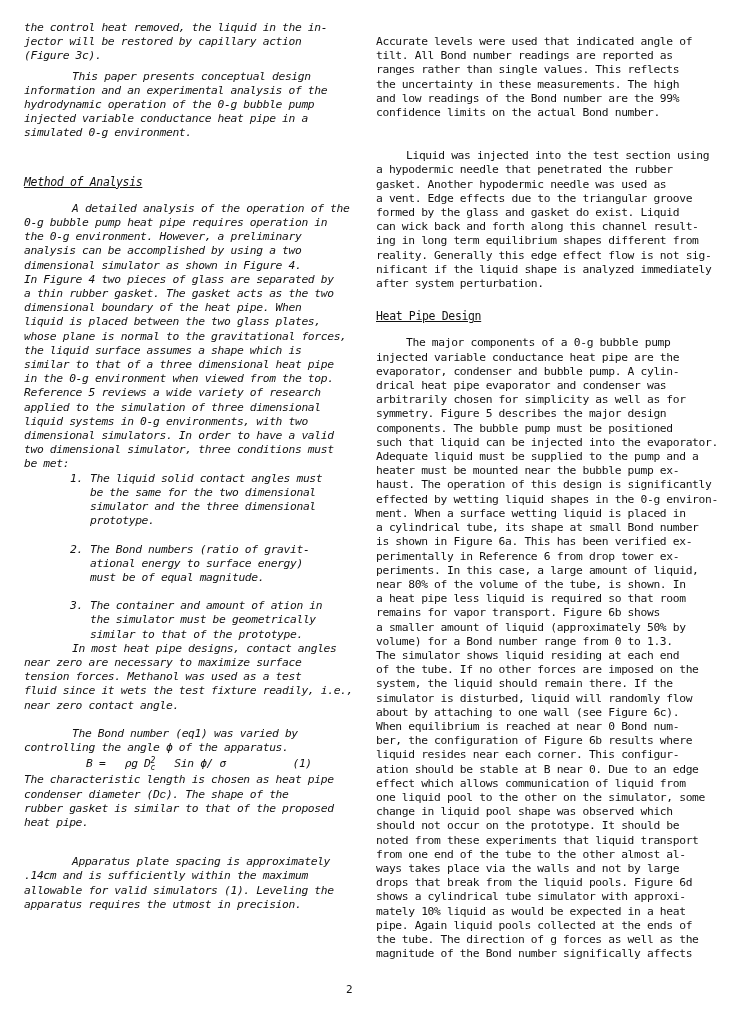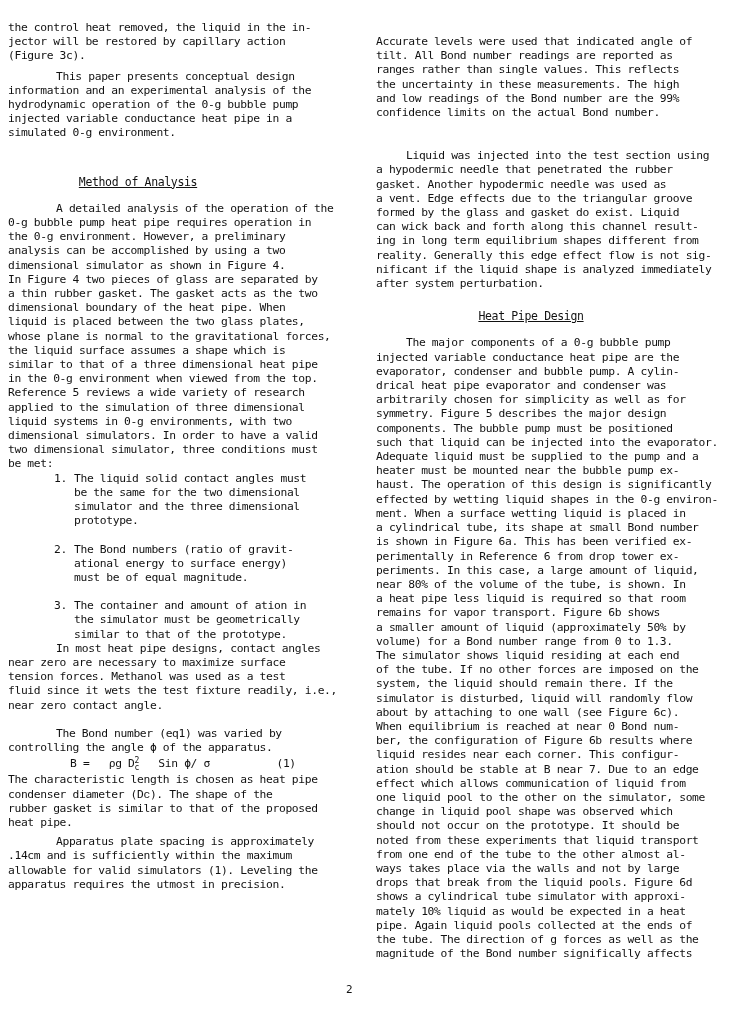--- a/index.html
+++ b/index.html
@@ -1,25 +1,25 @@
 <!DOCTYPE html>
 <html><head>
 <meta charset="utf-8">
 <style>
   html, body { margin:0; padding:0; background:#ffffff; }
   body { width:730px; height:1022px; position:relative; overflow:hidden;
          font-family:"DejaVu Sans Mono","Liberation Mono",monospace; color:#111; }
   .col { position:absolute; top:0; width:340px; font-size:11.3px; line-height:14.2px; letter-spacing:-0.35px; }
-  .col.left { left:8px; }
+  .col.left { left:24px;font-style:italic; }
   .col.right { left:376px; width:340px; }
   p { margin:0; }
   .line { display:block; white-space:nowrap; }
   .indent { padding-left:48px; }
   .indent-r { padding-left:30px; }
-  h2 { font-size:11.5px; font-weight:normal; margin:0; text-align:center; text-decoration:underline; }
+  h2 { font-size:11.5px; font-weight:normal; margin:0; text-align:left; text-decoration:underline; }
   .list { margin:0; padding:0; list-style:none; }
   .list li { display:flex; margin:0; }
   .list .num { width:20px; margin-left:46px; flex:none; }
   .eq { white-space:nowrap; padding-left:62px; }
   .eq .no { display:inline-block; margin-left:60px; }
   sub, sup { font-size:8px; }
   .pagenum { position:absolute; left:346px; top:983px; font-size:11px; }
 </style>
 </head>
 <body>
@@ -102,21 +102,21 @@
     <span>ρg D</span><span style="display:inline-block;vertical-align:middle;line-height:7px;font-size:8px"><sup style="display:block">2</sup><sub style="display:block">c</sub></span>&nbsp;&nbsp;
     <span>Sin  ϕ/ σ</span>
     <span class="no">(1)</span>
   </div>
   <p style="margin-top:2px">
       <span class="line">The characteristic length is chosen as heat pipe</span>
       <span class="line">condenser diameter (Dᴄ).  The shape of the</span>
       <span class="line">rubber gasket is similar to that of the proposed</span>
       <span class="line">heat pipe.</span>
     </p>
-  <p style="margin-top:5px">
+  <p style="margin-top:25px">
       <span class="line indent">Apparatus plate spacing is approximately</span>
       <span class="line">.14cm and is sufficiently within the maximum</span>
       <span class="line">allowable for valid simulators (1).  Leveling the</span>
       <span class="line">apparatus requires the utmost in precision.</span>
     </p>
 </div>
 
 <div class="col right">
   <p style="margin-top:35px">
       <span class="line">Accurate levels were used that indicated angle of</span>
@@ -163,21 +163,21 @@
       <span class="line">a smaller amount of liquid (approximately 50% by</span>
       <span class="line">volume) for a Bond number range from 0 to 1.3.</span>
       <span class="line">The simulator shows liquid residing at each end</span>
       <span class="line">of the tube.  If no other forces are imposed on the</span>
       <span class="line">system, the liquid should remain there.  If the</span>
       <span class="line">simulator is disturbed, liquid will randomly flow</span>
       <span class="line">about by attaching to one wall (see Figure 6c).</span>
       <span class="line">When equilibrium is reached at near 0 Bond num-</span>
       <span class="line">ber, the configuration of Figure 6b results where</span>
       <span class="line">liquid resides near each corner.  This configur-</span>
-      <span class="line">ation should be stable at B near 7.  Due to an edge</span>
+      <span class="line">ation should be stable at B near 0.  Due to an edge</span>
       <span class="line">effect which allows communication of liquid from</span>
       <span class="line">one liquid pool to the other on the simulator, some</span>
       <span class="line">change in liquid pool shape was observed which</span>
       <span class="line">should not occur on the prototype.  It should be</span>
       <span class="line">noted from these experiments that liquid transport</span>
       <span class="line">from one end of the tube to the other almost  al-</span>
       <span class="line">ways takes place via the walls and not by large</span>
       <span class="line">drops that break from the liquid pools.  Figure 6d</span>
       <span class="line">shows a cylindrical tube simulator with approxi-</span>
       <span class="line">mately 10% liquid as would be expected in a heat</span>

